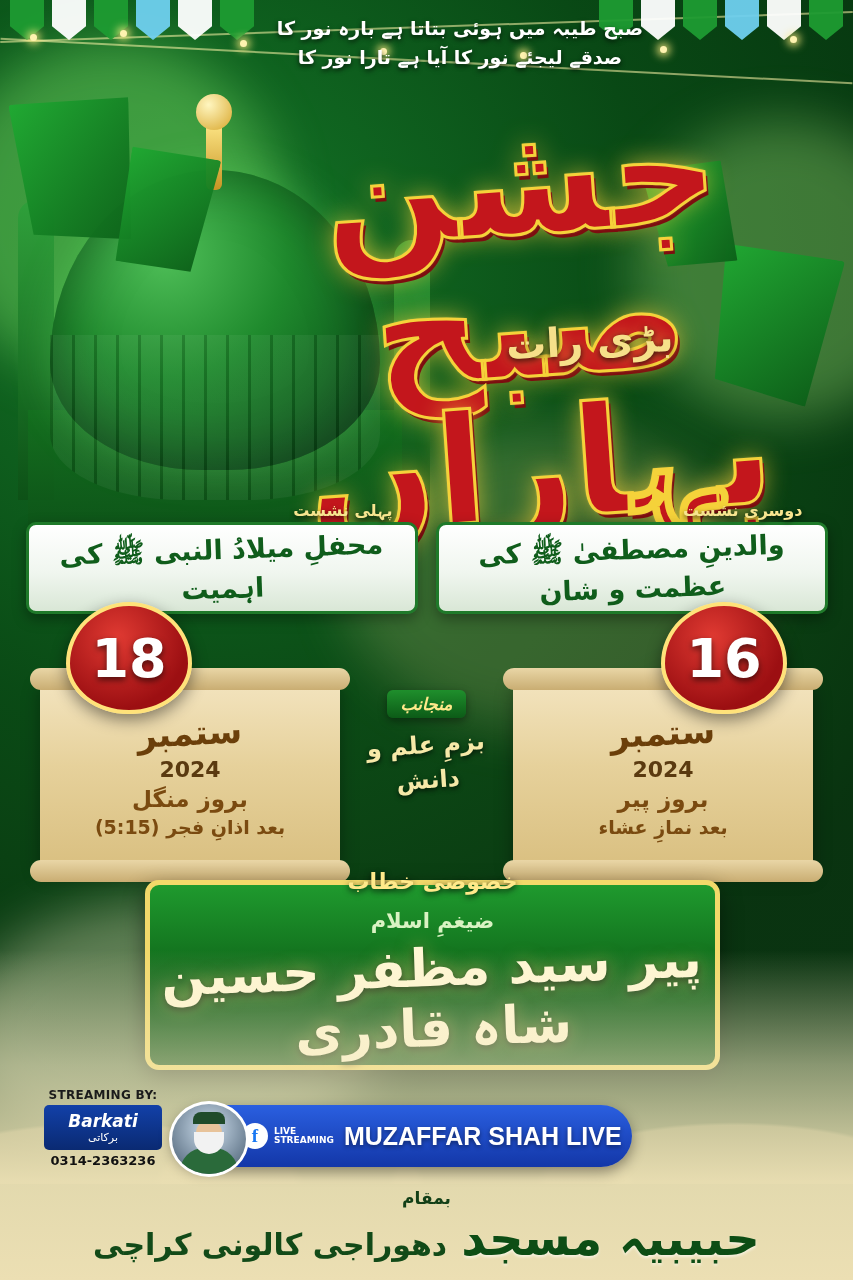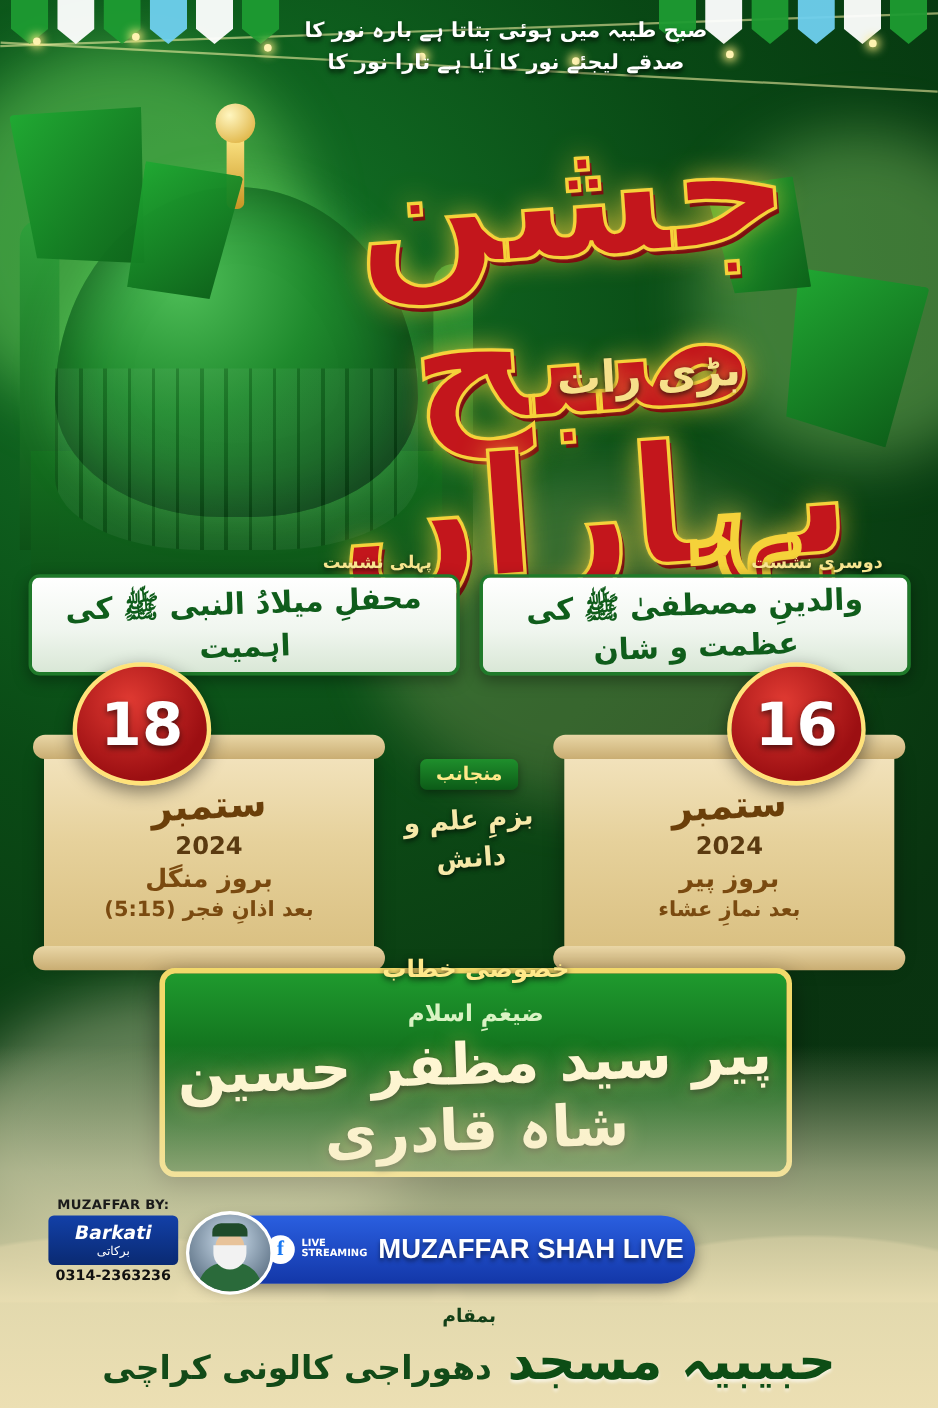--- a/index.html
+++ b/index.html
@@ -196,20 +196,21 @@
 
   .mid-note{
     position:absolute;left:50%;transform:translateX(-50%);top:60px;
     width:170px;text-align:center;direction:rtl;
   }
   .mid-ribbon{
     display:inline-block;padding:4px 14px;border-radius:6px;
     background:linear-gradient(180deg,#1f8f2c,#0c5b17);
     color:#ffe98a;font-size:17px;font-weight:bold;
     box-shadow:0 3px 8px rgba(0,0,0,.4);
+    font-style:italic;
   }
   .mid-line{
     margin-top:10px;color:#f6e9a8;font-size:24px;font-weight:bold;line-height:1.45;
     text-shadow:0 2px 5px rgba(0,0,0,.7);
     transform:rotate(-4deg);
   }
 
   
   .speaker-panel{
     position:absolute;left:145px;top:880px;width:565px;height:180px;
@@ -392,21 +393,21 @@
   <div class="speaker-panel">
     <div class="sp-top">خصوصی خطاب</div>
     <div class="sp-sub">ضیغمِ اسلام</div>
     <div class="sp-name">پیر سید مظفر حسین شاہ قادری</div>
   </div>
 
   <div class="bottom-arches"></div>
   <div class="bottom-wash"></div>
 
   <div class="designer">
-    <div class="designer-label">MUZAFFAR BY:</div>
+    <div class="designer-label">STREAMING BY:</div>
     <div class="designer-box">
       <div class="designer-name">Barkati</div>
       <div class="designer-ur">برکاتی</div>
     </div>
     <div class="designer-phone">0314-2363236</div>
   </div>
 
   <div class="livebar">
     <div class="avatar">
       <div class="robe"></div>

